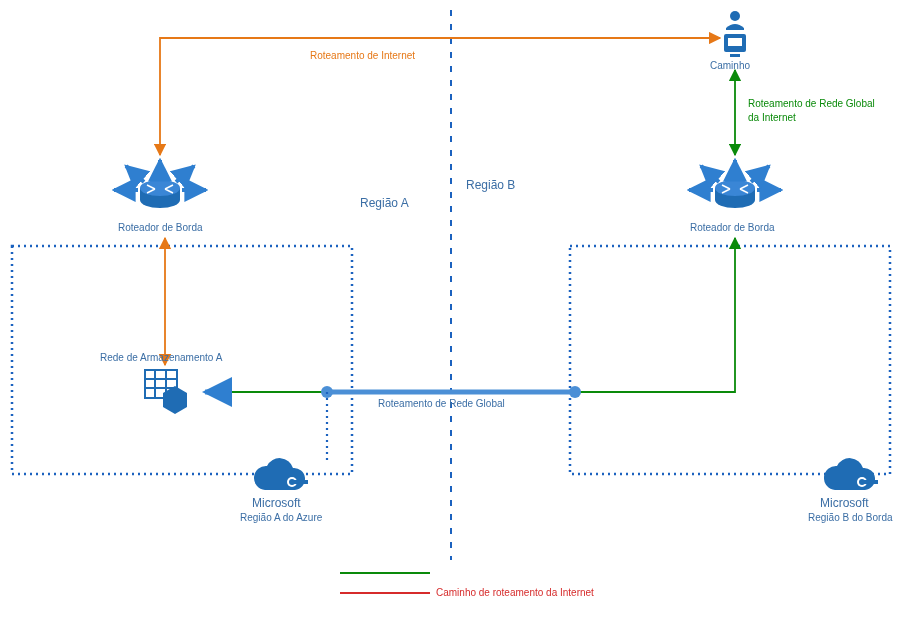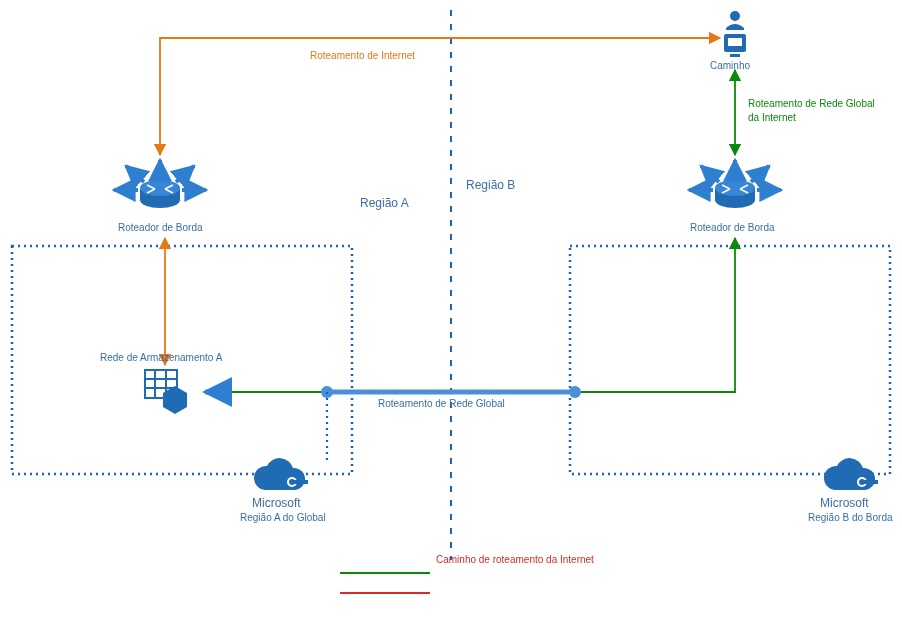--- a/index.html
+++ b/index.html
@@ -121,18 +121,18 @@
 <div class="lbl orange" style="left:310px;top:50px">Roteamento de Internet</div>
 <div class="lbl green" style="left:748px;top:98px">Roteamento de Rede Global</div>
 <div class="lbl green" style="left:748px;top:112px">da Internet</div>
 <div class="lbl" style="left:118px;top:222px;width:90px">Roteador de Borda</div>
 <div class="lbl" style="left:690px;top:222px;width:90px">Roteador de Borda</div>
 <div class="lbl big" style="left:360px;top:196px">Região A</div>
 <div class="lbl big" style="left:466px;top:178px">Região B</div>
 <div class="lbl" style="left:100px;top:352px;width:140px">Rede de Armazenamento A</div>
 <div class="lbl" style="left:378px;top:398px">Roteamento de Rede Global</div>
 <div class="lbl big" style="left:252px;top:496px;width:70px">Microsoft</div>
-<div class="lbl" style="left:240px;top:512px;width:94px">Região A do Global</div>
+<div class="lbl" style="left:240px;top:512px;width:94px">Região A do Azure</div>
 <div class="lbl big" style="left:820px;top:496px;width:70px">Microsoft</div>
 <div class="lbl" style="left:808px;top:512px;width:94px">Região B do Borda</div>
-<div class="lbl" style="left:436px;top:554px;color:#d62b2b">Caminho de roteamento da Internet</div>
+<div class="lbl" style="left:436px;top:587px;color:#d62b2b">Caminho de roteamento da Internet</div>
 
 </div>
 
 </body></html>

